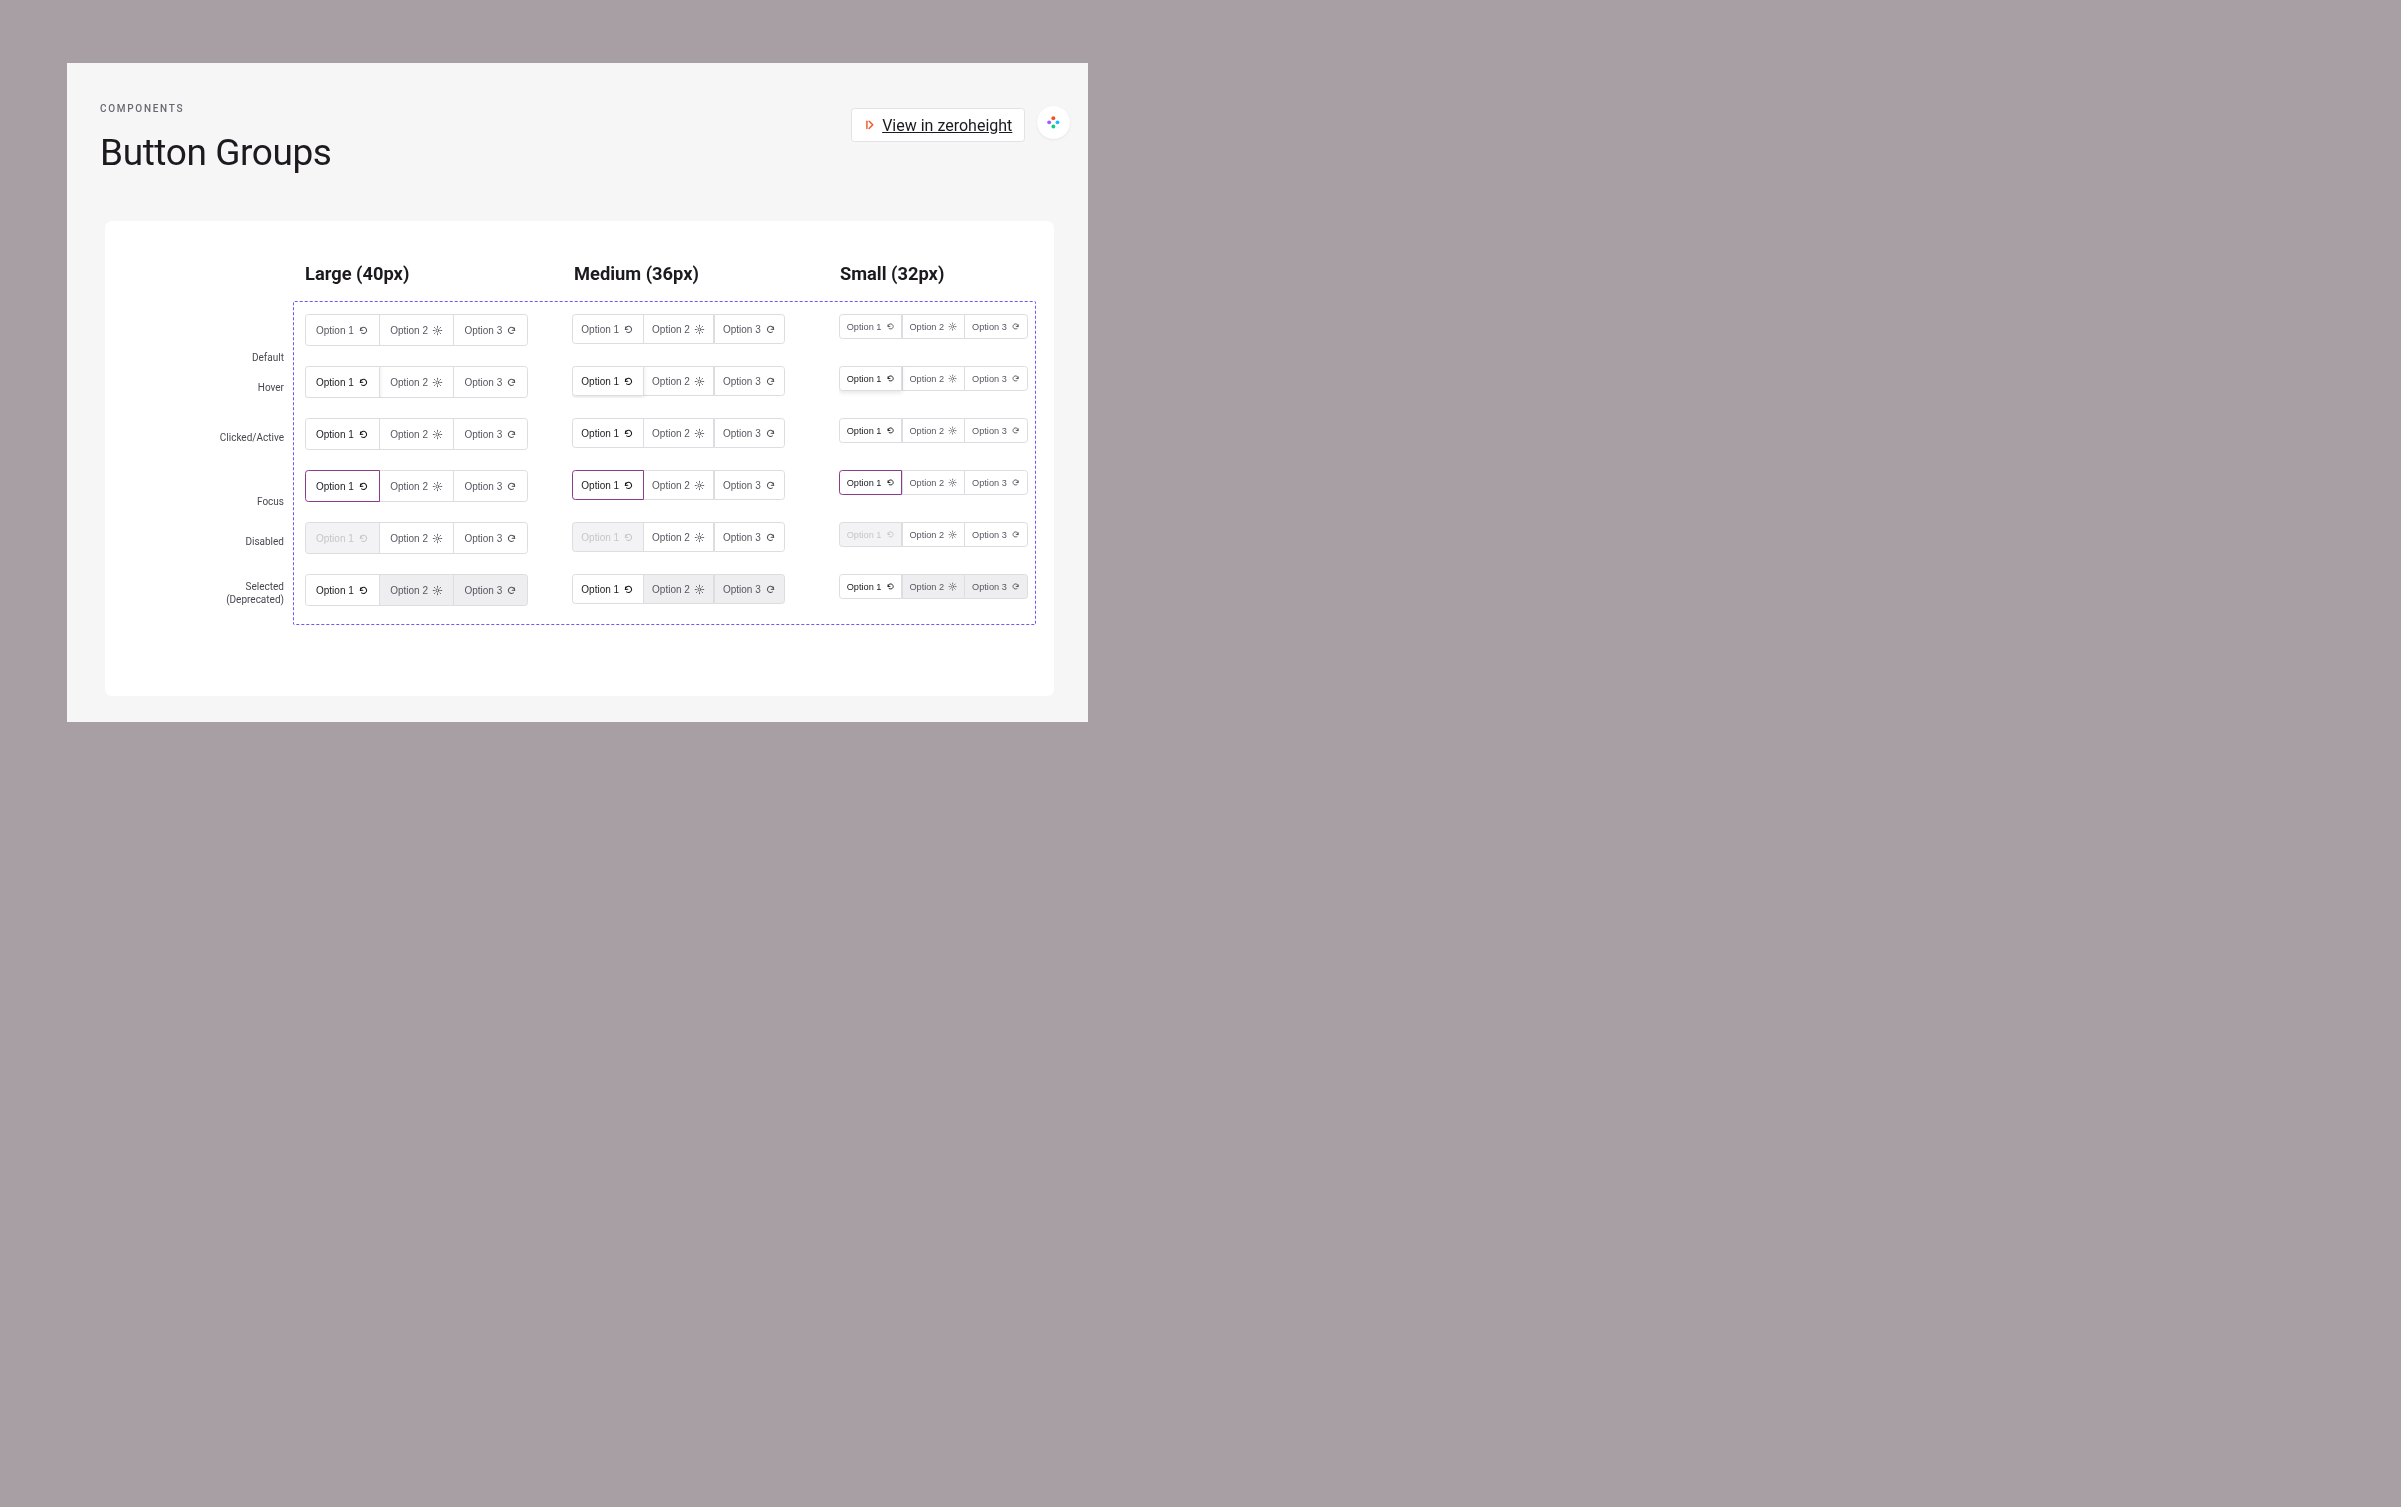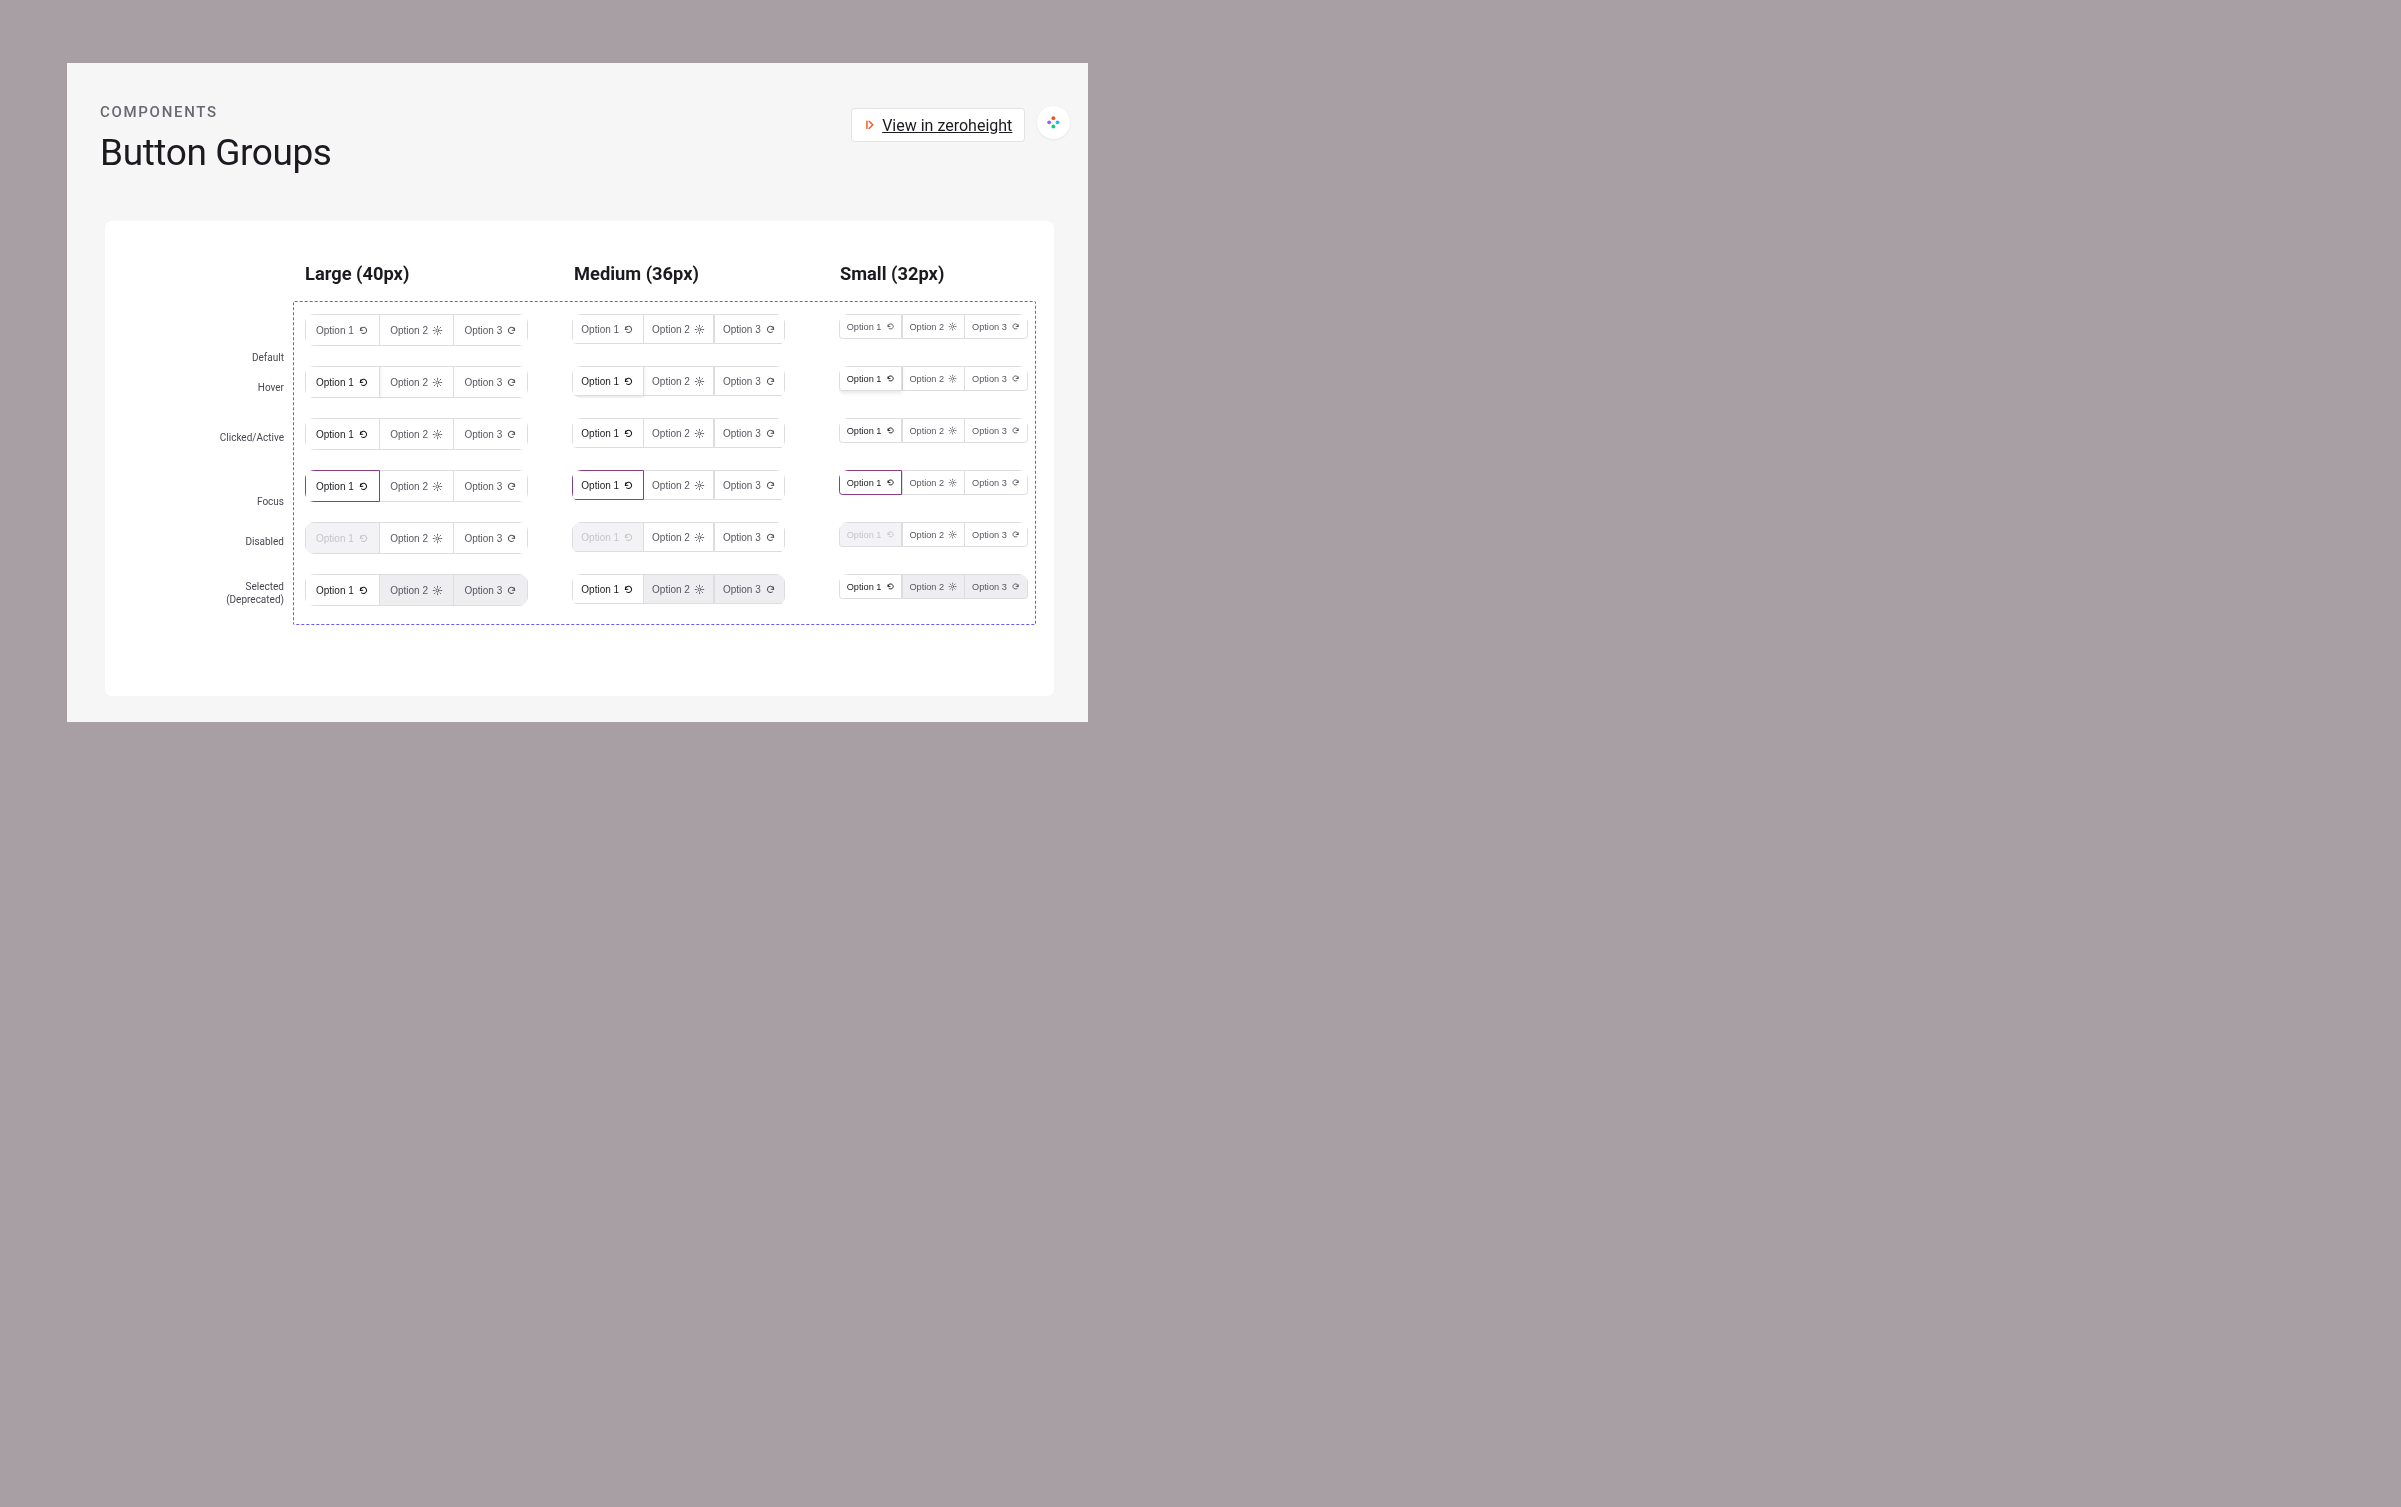--- a/index.html
+++ b/index.html
@@ -15,21 +15,21 @@
     left: 67px;
     top: 63px;
     width: 1021px;
     height: 659px;
     background: #f7f6f7;
   }
   .eyebrow {
     position: absolute;
     left: 33px;
     top: 40px;
-    font-size: 15px;
+    font-size: 10px;
     letter-spacing: 1.7px;
     color: #6b6770;
     font-weight: 500;
   }
   .page-title {
     position: absolute;
     left: 33px;
     top: 68px;
     font-size: 37px;
     font-weight: 400;
@@ -128,21 +128,21 @@
   }
   .col {
     display: flex;
   }
   .col.lg { width: 267px; }
   .col.md { width: 267px; }
   .col.sm { width: 217px; }
 
   .bgroup {
     display: inline-flex;
-    border-radius: 9px;
+    border-radius: 2px;
     overflow: hidden;
   }
   .btn {
     display: inline-flex;
     align-items: center;
     gap: 4.2px;
     border: 0.8px solid #dedce1;
     background: #fff;
     font-size: 10px;
     color: #5a5660;

